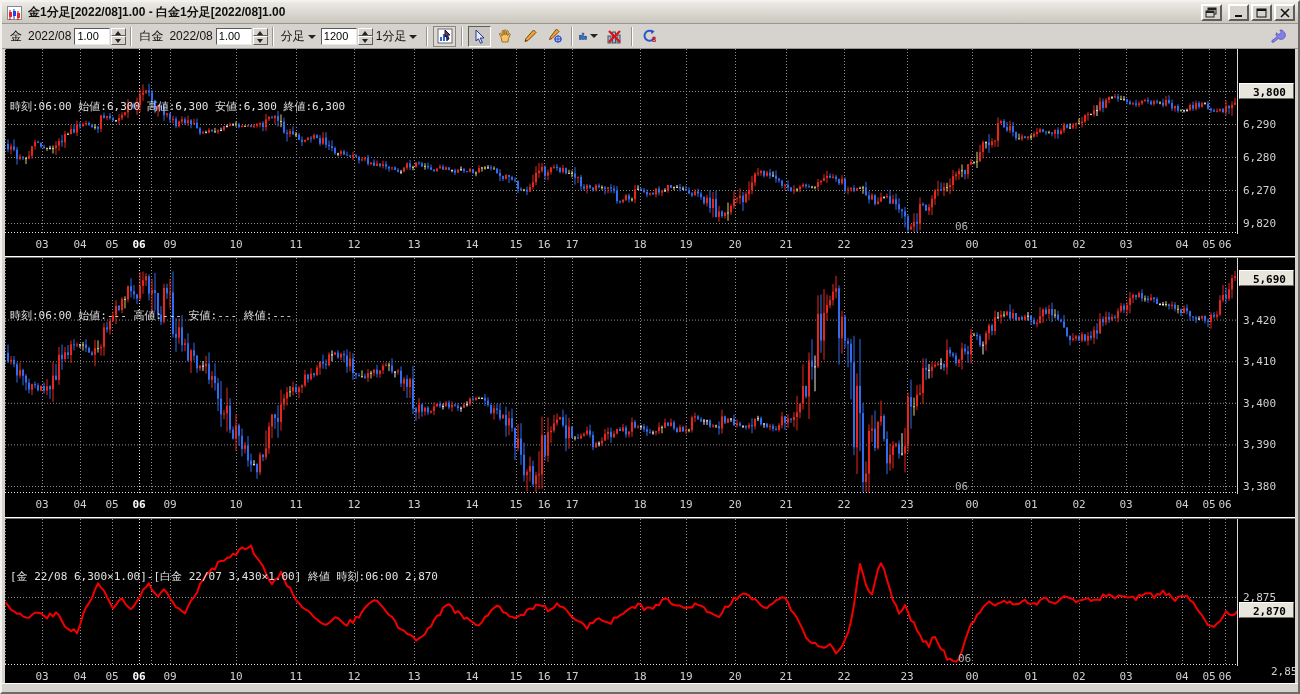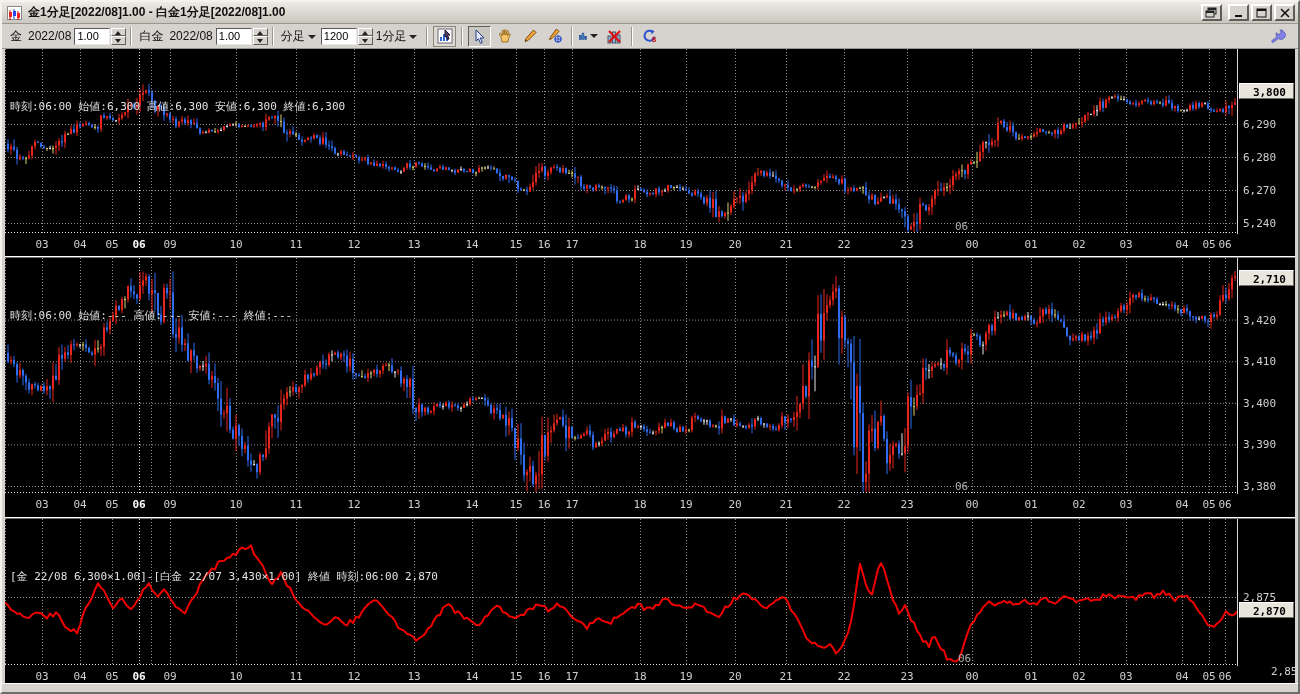--- a/index.html
+++ b/index.html
@@ -1079,21 +1079,21 @@
             <line x1="1233" y1="44.1" x2="1233" y2="56.9" stroke="#e8251d" stroke-width="1"></line>
             <rect x="1232" y="44.5" width="2" height="9.2" fill="#e8251d"></rect>
           </svg>
         </div>
         <div class="info">時刻:06:00 始値:6,300 高値:6,300 安値:6,300 終値:6,300</div>
         <div class="mk06" style="left: 950px; top: 171px;">06</div>
         <div class="axiscol" style="top: 0px; height: 207px;">
           <span class="yl" style="top: 69px;">6,290</span>
           <span class="yl" style="top: 102px;">6,280</span>
           <span class="yl" style="top: 135px;">6,270</span>
-          <span class="yl" style="top: 168px;">5,240</span>
+          <span class="yl" style="top: 168px;">9,820</span>
           <div class="curbox" style="top: 34px;">3,800</div>
         </div>
         <div class="axis-strip" style="top: 185px; height: 22px; width: 1236px;">
           <span class="hl" style="left: 37px;">03</span>
           <span class="hl" style="left: 75px;">04</span>
           <span class="hl" style="left: 107px;">05</span>
           <span class="hl bold" style="left: 134px;">06</span>
           <span class="hl" style="left: 165px;">09</span>
           <span class="hl" style="left: 231px;">10</span>
           <span class="hl" style="left: 291px;">11</span>
@@ -1981,21 +1981,21 @@
           </svg>
         </div>
         <div class="info">時刻:06:00 始値:--- 高値:--- 安値:--- 終値:---</div>
         <div class="mk06" style="left: 950px; top: 222px;">06</div>
         <div class="axiscol" style="top: 0px; height: 259px;">
           <span class="yl" style="top: 55.6px;">3,420</span>
           <span class="yl" style="top: 97.2px;">3,410</span>
           <span class="yl" style="top: 138.8px;">3,400</span>
           <span class="yl" style="top: 180.4px;">3,390</span>
           <span class="yl" style="top: 222px;">3,380</span>
-          <div class="curbox" style="top: 12px;">2,710</div>
+          <div class="curbox" style="top: 12px;">5,690</div>
         </div>
         <div class="axis-strip" style="top: 236px; height: 23px; width: 1236px;">
           <span class="hl" style="left: 37px;">03</span>
           <span class="hl" style="left: 75px;">04</span>
           <span class="hl" style="left: 107px;">05</span>
           <span class="hl bold" style="left: 134px;">06</span>
           <span class="hl" style="left: 165px;">09</span>
           <span class="hl" style="left: 231px;">10</span>
           <span class="hl" style="left: 291px;">11</span>
           <span class="hl" style="left: 349px;">12</span>

